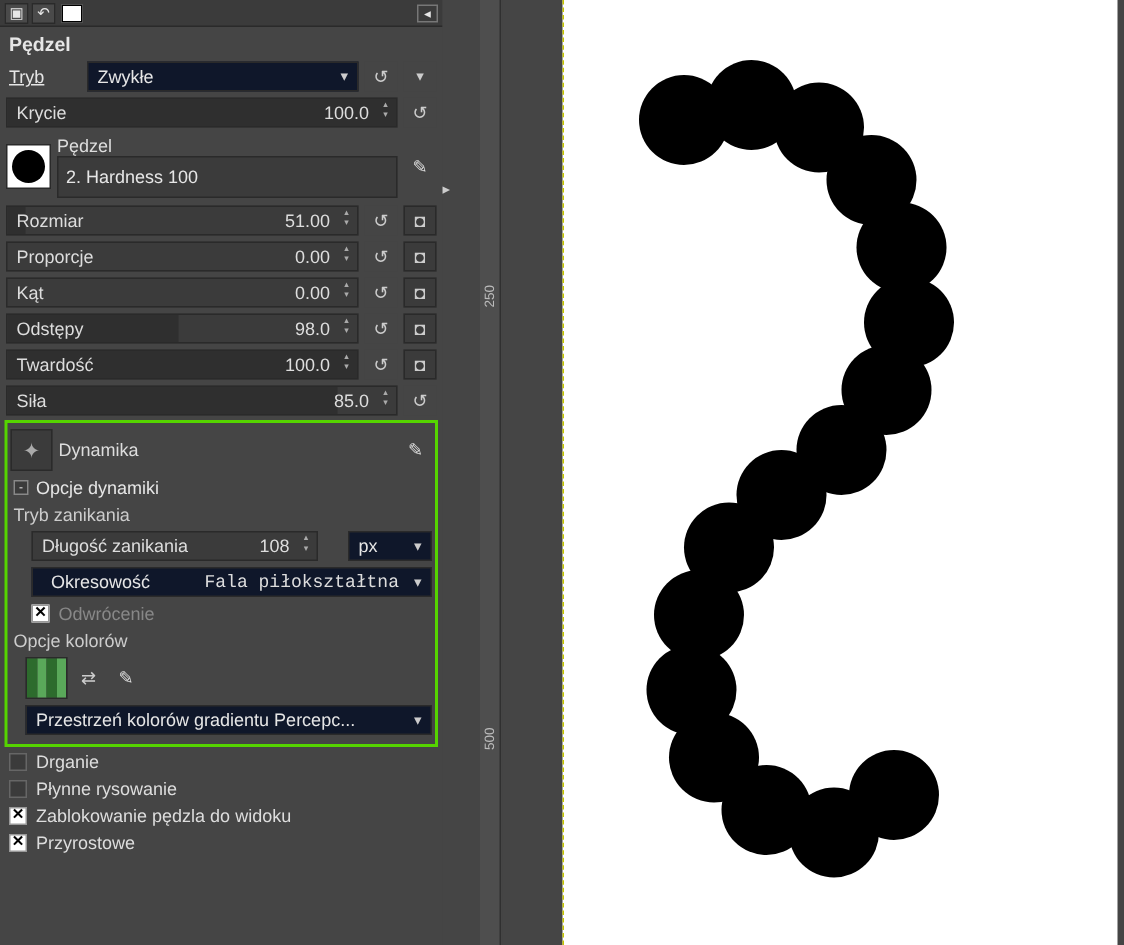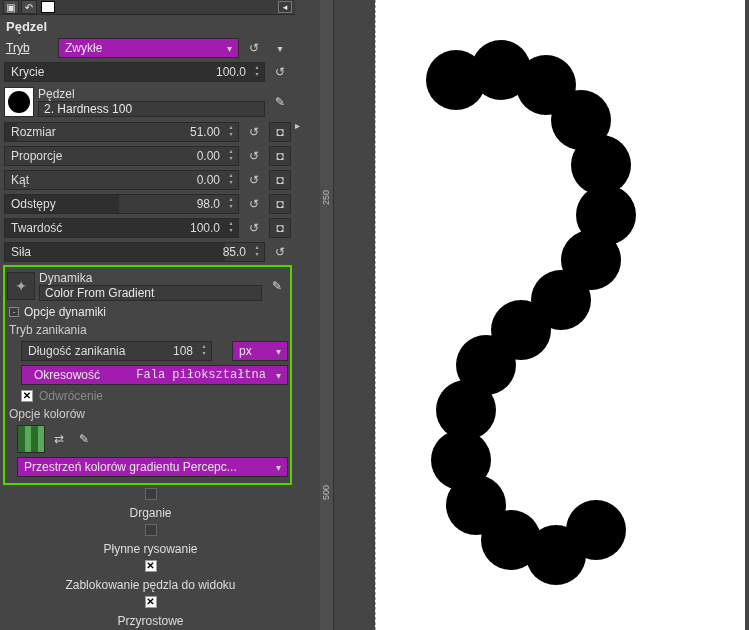--- a/index.html
+++ b/index.html
@@ -55,36 +55,36 @@
   .slider-darkfill { position: absolute; left: 0; top: 0; bottom: 0; background: #2f2f2f; }
 
   .iconbtn {
     width: 22px; height: 20px; background: #454545;
     display: flex; align-items: center; justify-content: center;
     color: #ccc; font-size: 12px;
   }
   .iconbtn.box { border: 1px solid #2a2a2a; background: #3b3b3b; }
 
   .combo {
-    height: 20px; background: #a21caf; border: 1px solid #2a2a2a;
+    height: 20px; background: #0f172a; border: 1px solid #2a2a2a;
     display: flex; align-items: center; padding: 0 6px; gap: 6px;
   }
   .combo .clabel { flex: 1; }
   .chev { font-size: 10px; color: #ccc; }
 
   .brushrow { display: flex; align-items: center; gap: 4px; padding: 3px 4px; }
   .brushprev {
     width: 30px; height: 30px; background: #fff; border: 1px solid #2a2a2a;
     display: flex; align-items: center; justify-content: center;
   }
   .brushprev .dot { width: 22px; height: 22px; background: #000; border-radius: 50%; }
   .brushtext { flex: 1; display: flex; flex-direction: column; }
   .brushtext .l1 { color: #ddd; font-size: 12px; }
   .brushtext .l2 {
-    background: #3b3b3b; border: 1px solid #2a2a2a; height: 16px;
+    background: #3b3b3b; border: 1px solid #2a2a2a; height: 28px;
     display: flex; align-items: center; padding: 0 5px;
   }
   .editbtn { width: 22px; height: 20px; display: flex; align-items: center; justify-content: center; color: #ddd; }
 
   .highlight {
     border: 2px solid #55d400; margin: 1px 3px; padding: 2px 2px 4px;
   }
 
   .dynprev {
     width: 28px; height: 28px; background: #3b3b3b; border: 1px solid #2a2a2a;
@@ -104,21 +104,21 @@
   .period { flex: 1; display: flex; }
   .period .plab { flex: 1; padding-left: 6px; }
   .period .pval { padding-right: 4px; color: #ddd; font-family: Liberation Mono, monospace; }
 
   .chk { display: flex; align-items: center; gap: 6px; padding: 2px 0 2px 14px; color: #888; }
   .chk .cbox {
     width: 12px; height: 12px; border: 1px solid #999; background: #fff;
     color: #000; font-size: 10px; line-height: 10px; text-align: center; font-weight: bold;
   }
   .chk.lit { color: #ddd; }
-  .chk.plain { padding-left: 4px; flex-direction: column; }
+  .chk.plain { padding-left: 4px; }
 
   .gradrow { display: flex; align-items: center; gap: 4px; padding: 2px 0 2px 10px; }
   .gradprev {
     width: 28px; height: 28px; border: 1px solid #2a2a2a; background: #3b3b3b;
     display: flex;
   }
   .gradprev div { flex: 1; }
   .gradprev .g1 { background: #2d6b2d; }
   .gradprev .g2 { background: #5aa85a; }
   .gradprev .g3 { background: #2d6b2d; }
@@ -292,23 +292,20 @@
   </div>
 
   <div class="highlight">
 
     <div class="brushrow" style="padding:2px 0">
       <div class="dynprev">
           <span>✦</span>
         </div>
       <div class="brushtext">
         <div class="l1">Dynamika</div>
-        <div class="l2">
-            <span>Color From Gradient</span>
-          </div>
       </div>
       <div class="editbtn">
           <span>✎</span>
         </div>
     </div>
 
     <div class="expander">
       <div class="sq">-</div>
       <span>Opcje dynamiki</span>
     </div>

